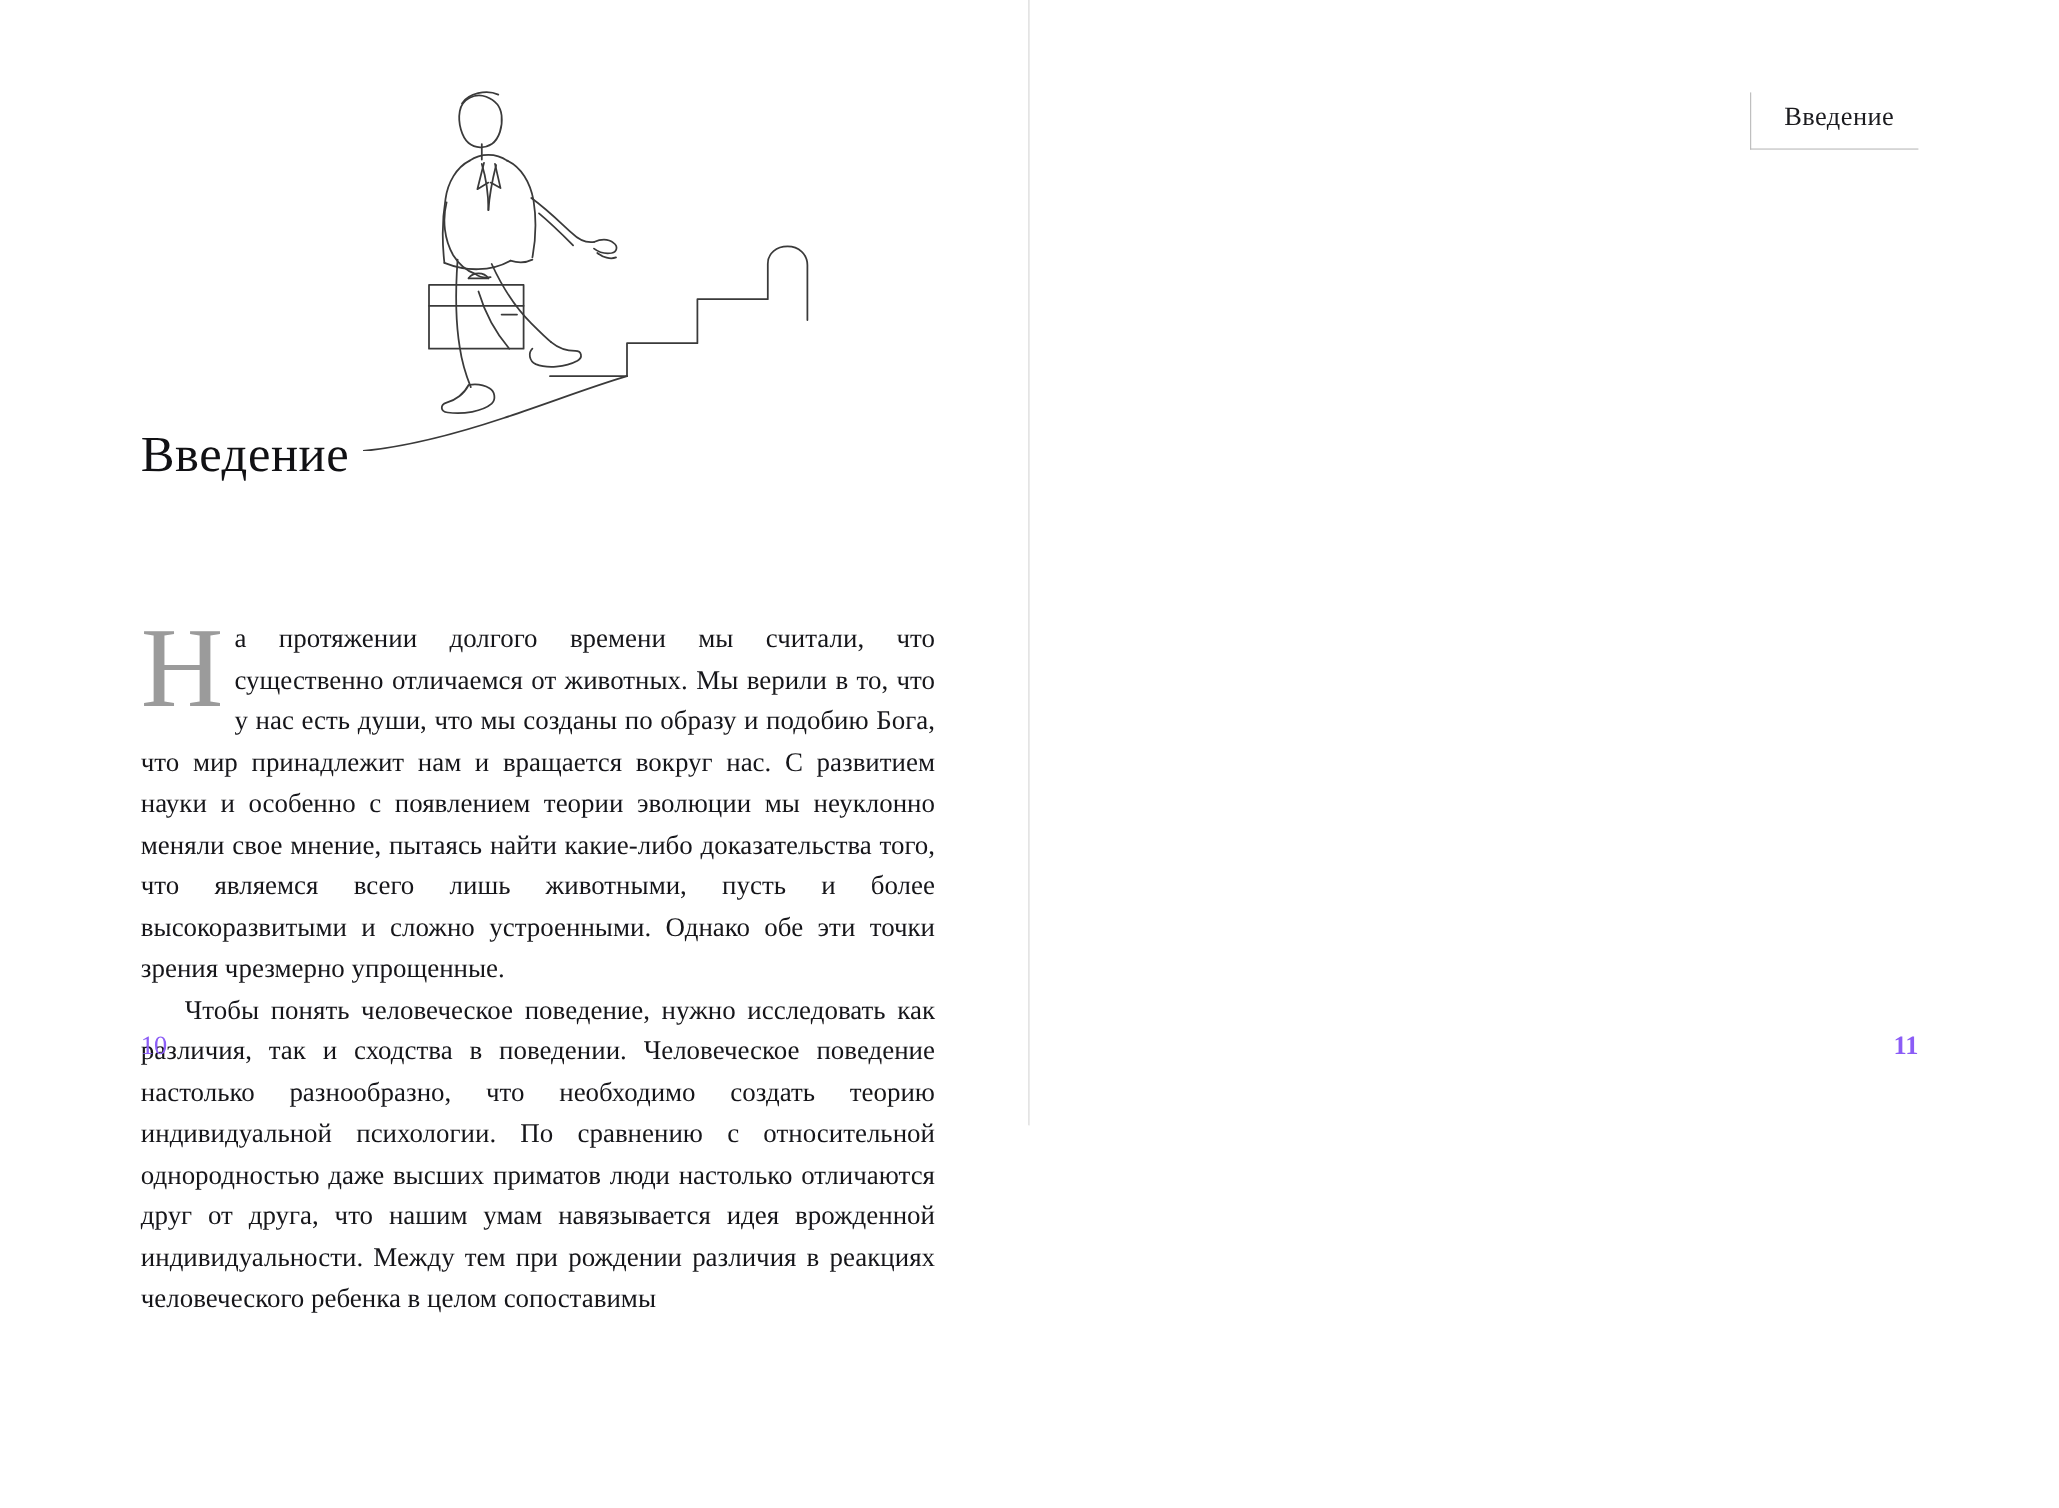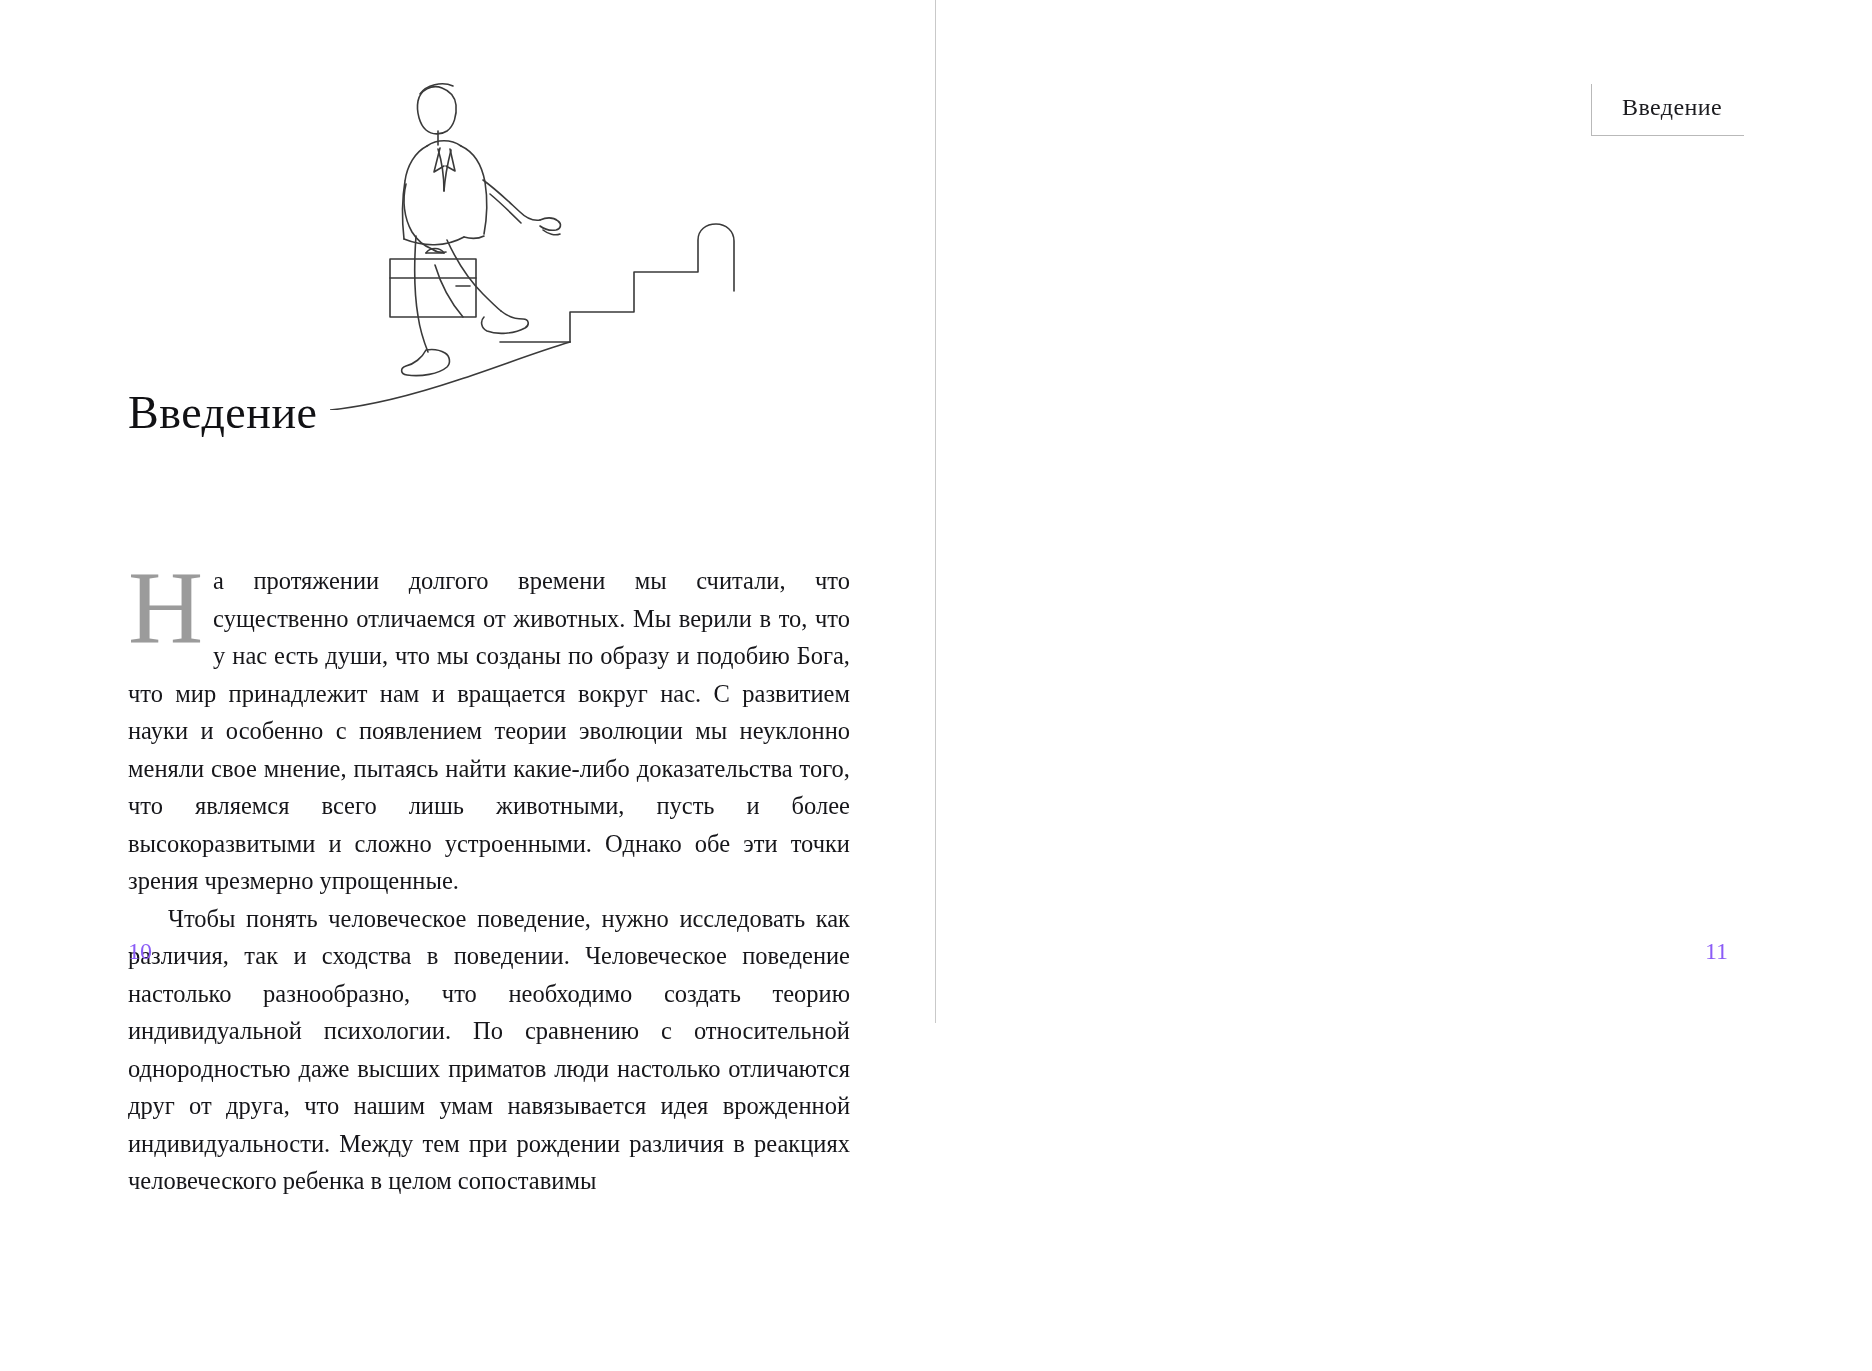--- a/index.html
+++ b/index.html
@@ -97,21 +97,21 @@
   }
 
   .folio {
     position: absolute;
     bottom: 58px;
     font-size: 24px;
     color: #8b5cf6;
     text-align: center;
   }
   .folio-left { left: 128px; }
-  .folio-right { right: 144px; }
+  .folio-right { right: 128px; font-weight: bold; }
 
   .illus-svg { display: block; }
 </style>
 </head>
 <body>
 
 <div class="spread">
 
   <div class="page page-left">
 

